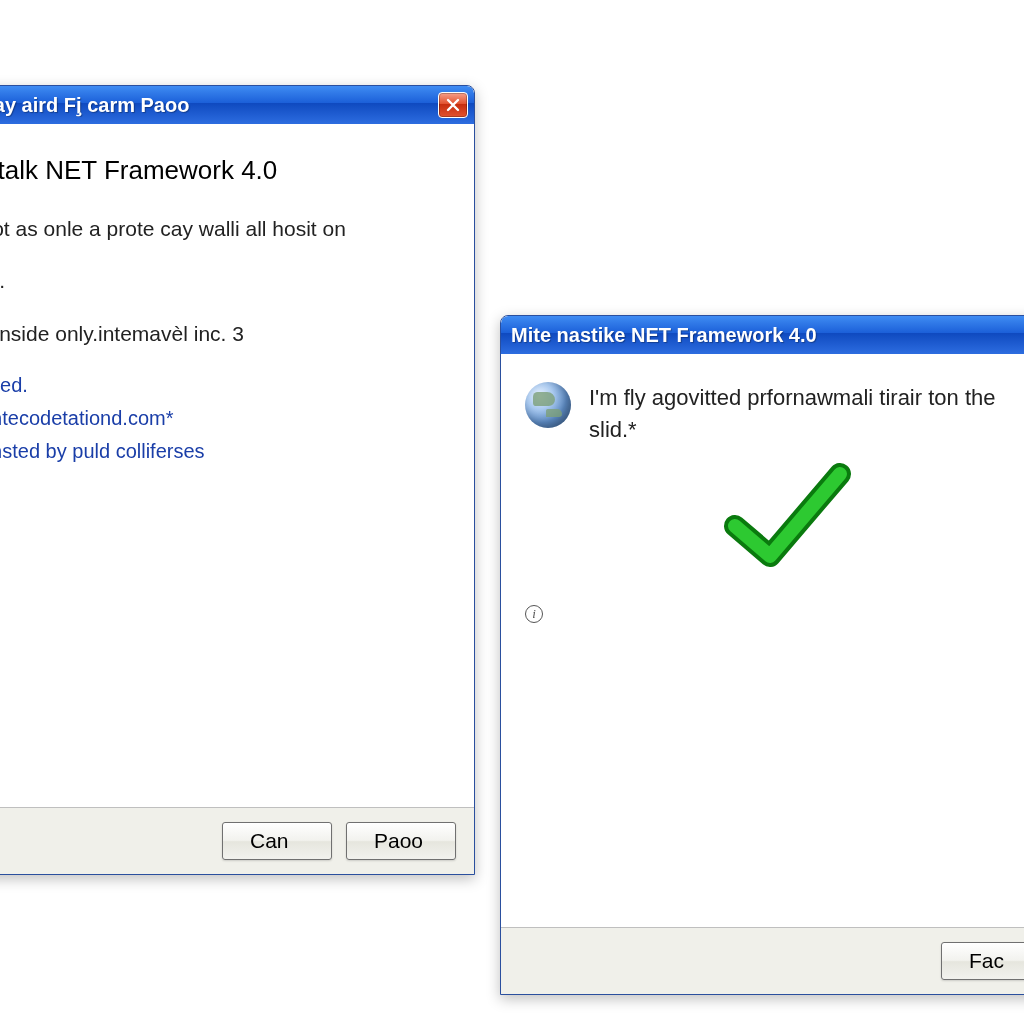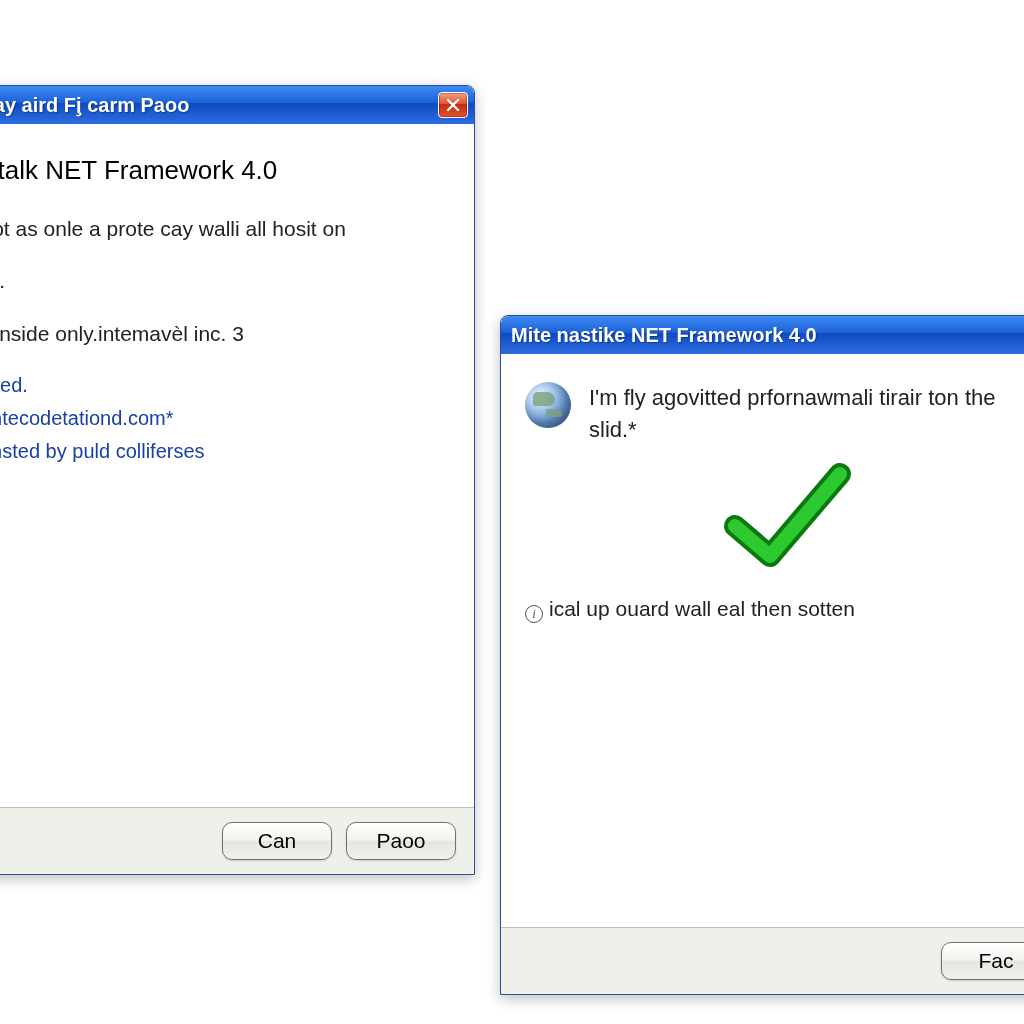--- a/index.html
+++ b/index.html
@@ -71,27 +71,26 @@
   .footer {
     border-top: 1px solid #bfbfbf;
     background: #f0f0ea;
     padding: 14px 18px;
     display: flex;
     justify-content: flex-end;
     gap: 14px;
   }
   .btn {
     min-width: 110px;
-    padding: 6px 20px;
+    padding: 6px 27px;
     border: 1px solid #707070;
-    border-radius: 10px;
+    border-radius: 3px;
     background: linear-gradient(to bottom, #ffffff 0%, #f2f2ee 48%, #e6e6de 52%, #f2f2ee 100%);
     box-shadow: 0 1px 2px rgba(0,0,0,0.15);
     font-size: 21px;
-    text-align: center;
     cursor: pointer;
   }
 
   
   #w1 {
     top: 85px;
     left: -55px;
     width: 530px;
     height: 790px;
   }
@@ -181,19 +180,19 @@
   <div class="body">
     <div class="row-icon-text">
       <div class="globe"></div>
       <div style="font-size:22px;">I'm fly agovitted prfornawmali tirair ton the slid.*</div>
     </div>
     <svg class="check" viewBox="0 0 140 120">
       <path d="M20 70 L55 100 L125 18" fill="none" stroke="#0a7a0e" stroke-width="22" stroke-linecap="round" stroke-linejoin="round"></path>
       <path d="M20 70 L55 100 L125 18" fill="none" stroke="#2dc931" stroke-width="14" stroke-linecap="round" stroke-linejoin="round"></path>
     </svg>
     <div style="font-size:21px;">
-      <span class="info-icon"></span><span>ical up ouard wall eal then sotten</span>
+      <span class="info-icon"></span>
     </div>
   </div>
   <div class="footer">
     <div class="btn">Fac</div>
   </div>
 </div>
 
 </body></html>

